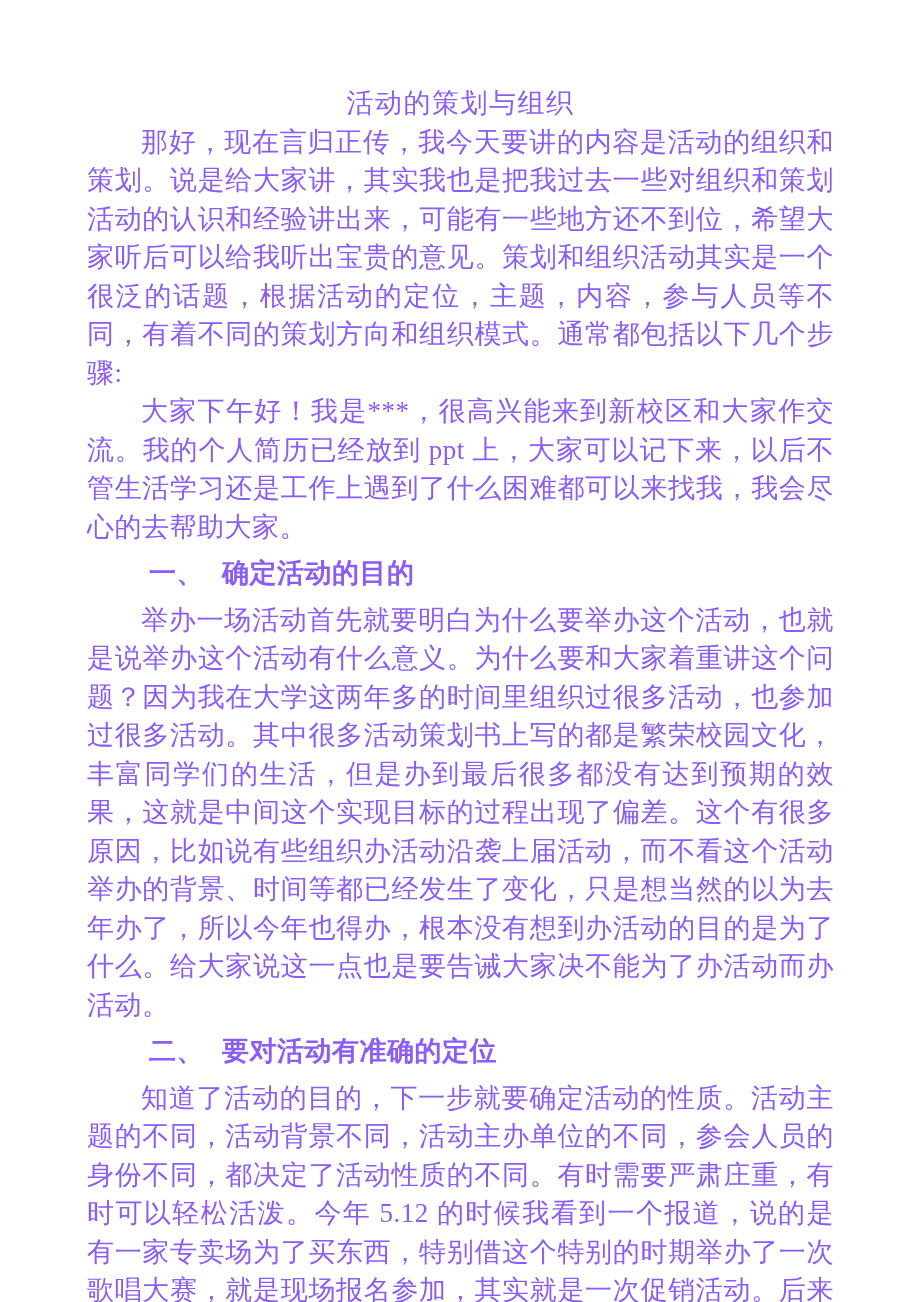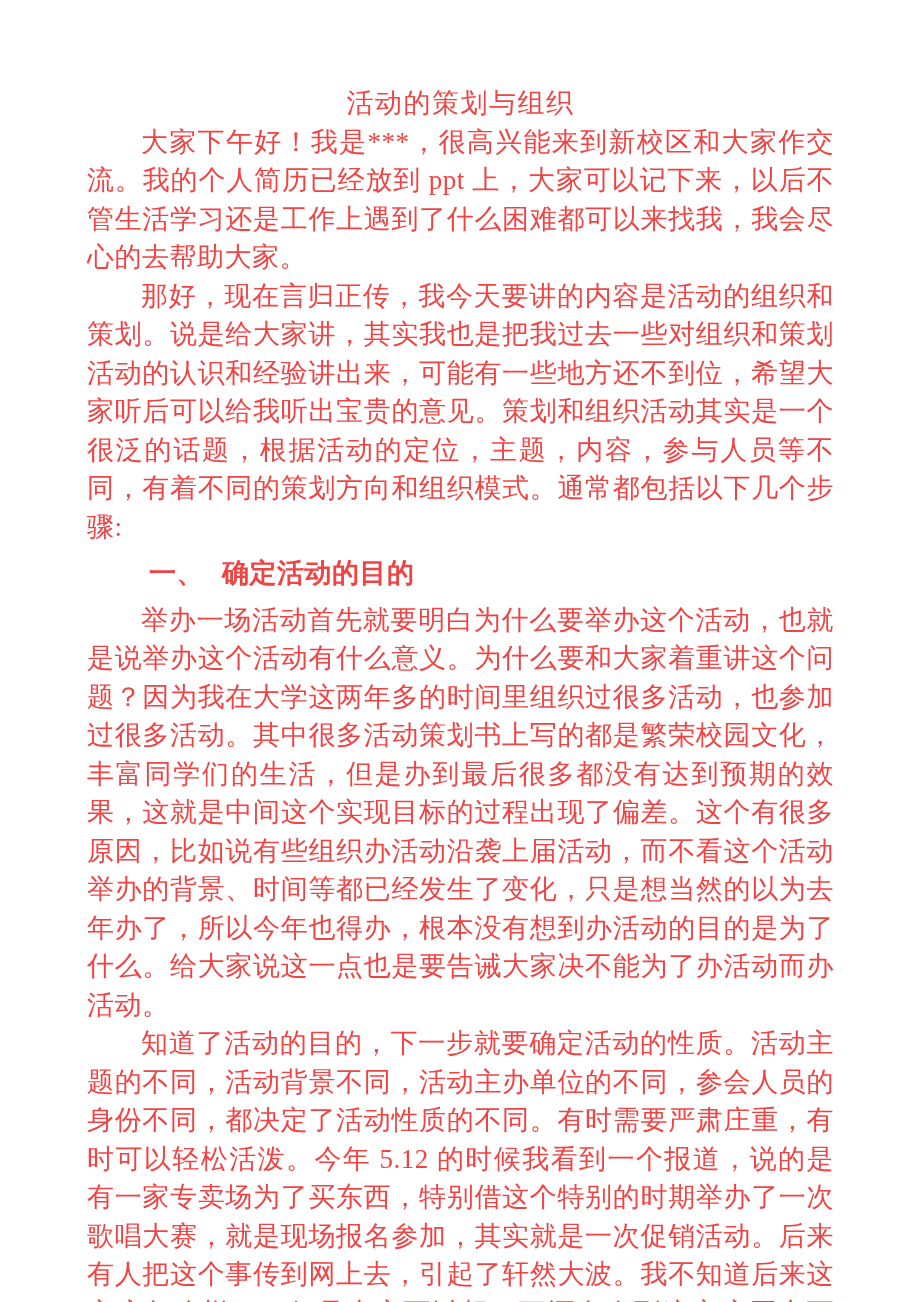--- a/index.html
+++ b/index.html
@@ -11,21 +11,21 @@
     width: 920px;
     height: 1302px;
     overflow: hidden;
   }
   .page {
     box-sizing: border-box;
     width: 920px;
     height: 1302px;
     padding: 84px 86px 0 87px;
     background: #ffffff;
-    color: #ef4444;
+    color: #8b5cf6;
     font-family: "Liberation Serif", "DejaVu Serif", serif;
     font-size: 27px;
     line-height: 38.5px;
   }
   .doc-title {
     margin: 0;
     font-size: 27px;
     font-weight: 400;
     text-align: center;
     letter-spacing: 1.5px;
@@ -48,26 +48,29 @@
     margin-right: 18px;
   }
 </style>
 </head>
 <body>
 
 <div class="page">
 
   <h1 class="doc-title">活动的策划与组织</h1>
 
+  <p class="para">那好，现在言归正传，我今天要讲的内容是活动的组织和策划。说是给大家讲，其实我也是把我过去一些对组织和策划活动的认识和经验讲出来，可能有一些地方还不到位，希望大家听后可以给我听出宝贵的意见。策划和组织活动其实是一个很泛的话题，根据活动的定位，主题，内容，参与人员等不同，有着不同的策划方向和组织模式。通常都包括以下几个步骤:</p>
+
   <p class="para">大家下午好！我是***，很高兴能来到新校区和大家作交流。我的个人简历已经放到 ppt 上，大家可以记下来，以后不管生活学习还是工作上遇到了什么困难都可以来找我，我会尽心的去帮助大家。</p>
-
-  <p class="para">那好，现在言归正传，我今天要讲的内容是活动的组织和策划。说是给大家讲，其实我也是把我过去一些对组织和策划活动的认识和经验讲出来，可能有一些地方还不到位，希望大家听后可以给我听出宝贵的意见。策划和组织活动其实是一个很泛的话题，根据活动的定位，主题，内容，参与人员等不同，有着不同的策划方向和组织模式。通常都包括以下几个步骤:</p>
 
   <h2 class="heading">
     <span class="h-num">一、</span><span>确定活动的目的</span>
   </h2>
 
   <p class="para">举办一场活动首先就要明白为什么要举办这个活动，也就是说举办这个活动有什么意义。为什么要和大家着重讲这个问题？因为我在大学这两年多的时间里组织过很多活动，也参加过很多活动。其中很多活动策划书上写的都是繁荣校园文化，丰富同学们的生活，但是办到最后很多都没有达到预期的效果，这就是中间这个实现目标的过程出现了偏差。这个有很多原因，比如说有些组织办活动沿袭上届活动，而不看这个活动举办的背景、时间等都已经发生了变化，只是想当然的以为去年办了，所以今年也得办，根本没有想到办活动的目的是为了什么。给大家说这一点也是要告诫大家决不能为了办活动而办活动。</p>
 
+  <h2 class="heading">
+    <span class="h-num">二、</span><span>要对活动有准确的定位</span>
+  </h2>
 
   <p class="para">知道了活动的目的，下一步就要确定活动的性质。活动主题的不同，活动背景不同，活动主办单位的不同，参会人员的身份不同，都决定了活动性质的不同。有时需要严肃庄重，有时可以轻松活泼。今年 5.12 的时候我看到一个报道，说的是有一家专卖场为了买东西，特别借这个特别的时期举办了一次歌唱大赛，就是现场报名参加，其实就是一次促销活动。后来有人把这个事传到网上去，引起了轩然大波。我不知道后来这家店怎么样了，但是大家可以想一下还有人到这家店买东西没？是吧，你说在这个举国悲痛的时候，你搞一场歌唱大赛，</p>
 
 </div>
 
 </body></html>

